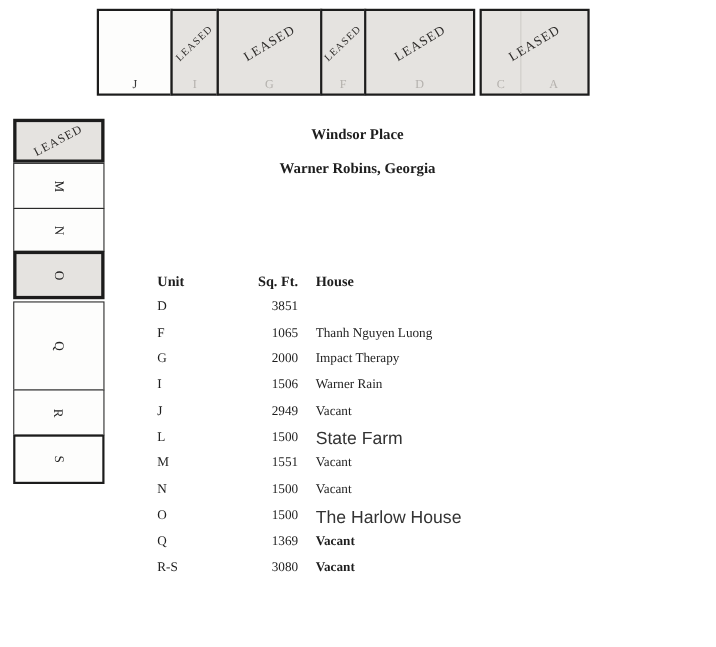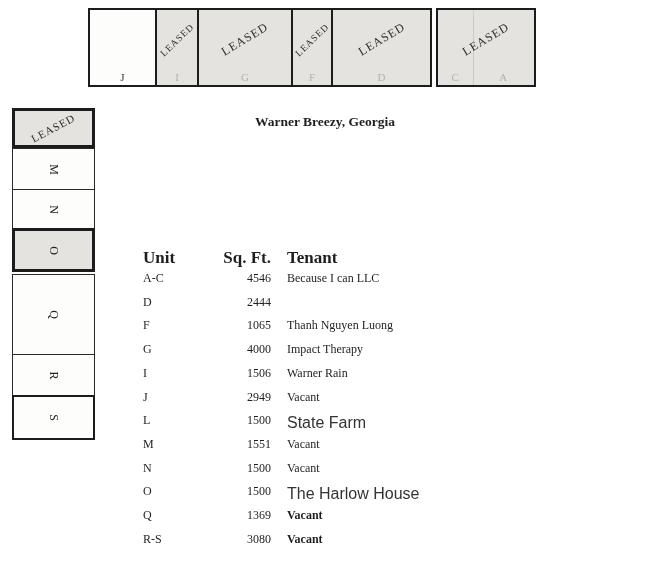--- a/index.html
+++ b/index.html
@@ -32,21 +32,21 @@
   .sub-divider{position:absolute;top:0;bottom:0;left:36%;width:1px;background:#cfccc8;}
 
   .vcell{display:flex;align-items:center;justify-content:center;}
   .vletter{transform:rotate(90deg);font-size:12px;color:#222;font-family:"Liberation Serif",serif;}
 
   
   .title-block{position:absolute;left:225px;top:114px;width:200px;text-align:center;}
   .title-line{font-weight:bold;font-size:13.5px;margin-bottom:14.5px;white-space:nowrap;}
 
   
-  .rr-header{position:absolute;left:0;top:248px;width:100%;height:20px;font-weight:bold;font-size:17px;}
+  .rr-header{position:absolute;left:0;top:248px;width:100%;height:20px;font-weight:bold;font-size:13px;}
   .rr-rows{position:absolute;left:0;top:271px;width:100%;}
   .rr-row{position:relative;height:23.72px;font-size:12px;}
   .c-unit{position:absolute;left:143px;white-space:nowrap;}
   .c-sqft{position:absolute;left:205px;width:66px;text-align:right;}
   .c-tenant{position:absolute;left:287px;white-space:nowrap;}
   .c-tenant.sans{font-family:Liberation Sans, sans-serif;font-size:16px;padding-top:1px;color:#333;}
   .c-tenant.boldv{font-weight:bold;}
 </style>
 </head>
 <body>
@@ -124,51 +124,47 @@
     <div class="cell thinb vcell" style="left:0;top:246px;width:83px;height:42px;">
       <span class="vletter">R</span>
     </div>
 
     <div class="cell medb vcell" style="left:0;top:287px;width:83px;height:45px;">
       <span class="vletter">S</span>
     </div>
   </div>
 
   <div class="title-block">
-    <div class="title-line">Warner Breezy, Georgia</div>
+    <div class="title-line">Windsor Place</div>
+    <div class="title-line">Warner Robins, Georgia</div>
   </div>
 
   <div class="rr-header">
     <span class="c-unit">Unit</span>
     <span class="c-sqft">Sq. Ft.</span>
-    <span class="c-tenant">Tenant</span>
+    <span class="c-tenant">House</span>
   </div>
 
   <div class="rr-rows">
 
-    <div class="rr-row">
-      <span class="c-unit">A-C</span>
-      <span class="c-sqft">4546</span>
-      <span class="c-tenant">Because I can LLC</span>
-    </div>
 
     <div class="rr-row">
       <span class="c-unit">D</span>
-      <span class="c-sqft">2444</span>
+      <span class="c-sqft">3851</span>
     </div>
 
     <div class="rr-row">
       <span class="c-unit">F</span>
       <span class="c-sqft">1065</span>
       <span class="c-tenant">Thanh Nguyen Luong</span>
     </div>
 
     <div class="rr-row">
       <span class="c-unit">G</span>
-      <span class="c-sqft">4000</span>
+      <span class="c-sqft">2000</span>
       <span class="c-tenant">Impact Therapy</span>
     </div>
 
     <div class="rr-row">
       <span class="c-unit">I</span>
       <span class="c-sqft">1506</span>
       <span class="c-tenant">Warner Rain</span>
     </div>
 
     <div class="rr-row">

